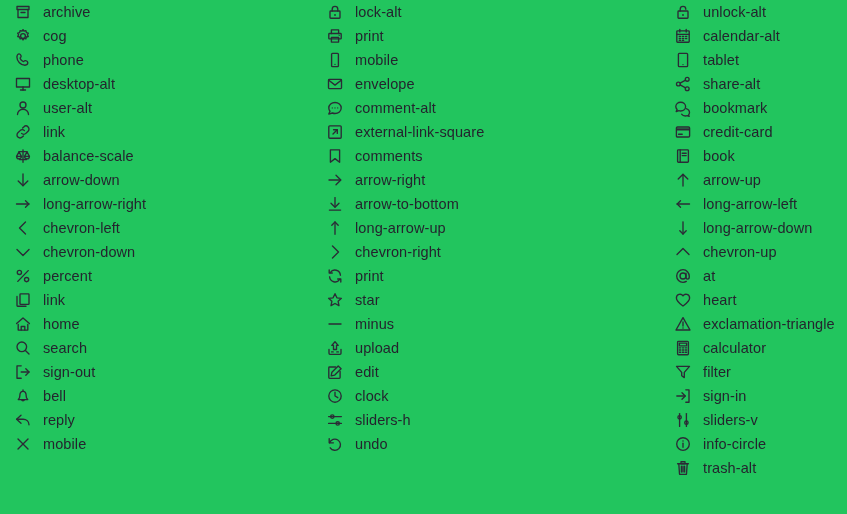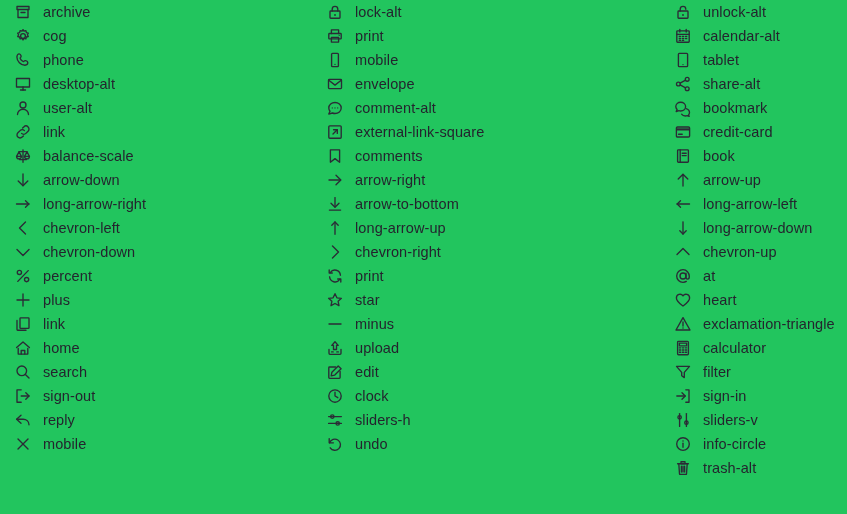--- a/index.html
+++ b/index.html
@@ -181,29 +181,20 @@
             <circle cx="4.4" cy="4.4" r="2.1"></circle>
             <circle cx="11.6" cy="11.6" r="2.1"></circle>
             <path d="M13.2 2.6L2.8 13.4"></path>
           </svg>
         </span>
         <span class="icon-label">percent</span>
       </div>
       <div class="icon-row">
         <span class="icon-glyph">
           <svg viewBox="0 0 16 16">
-            <path d="M8 2v12"></path>
-            <path d="M2 8h12"></path>
-          </svg>
-        </span>
-        <span class="icon-label">plus</span>
-      </div>
-      <div class="icon-row">
-        <span class="icon-glyph">
-          <svg viewBox="0 0 16 16">
             <rect x="5" y="1.8" width="9" height="10.5" rx="0.6"></rect>
             <path d="M11 14.2H2.6a.6.6 0 0 1-.6-.6V4.4"></path>
           </svg>
         </span>
         <span class="icon-label">link</span>
       </div>
       <div class="icon-row">
         <span class="icon-glyph">
           <svg viewBox="0 0 16 16">
             <path d="M1.6 7.6L8 1.9l6.4 5.7"></path>
@@ -224,20 +215,30 @@
       </div>
       <div class="icon-row">
         <span class="icon-glyph">
           <svg viewBox="0 0 16 16">
             <path d="M6.2 1.8H2v12.4h4.2"></path>
             <path d="M14 8H6.2"></path>
             <path d="M10.8 4.8L14 8l-3.2 3.2"></path>
           </svg>
         </span>
         <span class="icon-label">sign-out</span>
+      </div>
+      <div class="icon-row">
+        <span class="icon-glyph">
+          <svg viewBox="0 0 16 16">
+            <path d="M3.3 11.6h9.4c-1.2-1-1.5-2-1.5-3.6 0-2.2-.3-4.6-3.2-4.6s-3.2 2.4-3.2 4.6c0 1.6-.3 2.6-1.5 3.6z"></path>
+            <path d="M6.6 11.8a1.5 1.5 0 0 0 2.8 0"></path>
+            <path d="M8 2v1.4"></path>
+          </svg>
+        </span>
+        <span class="icon-label">bell</span>
       </div>
       <div class="icon-row">
         <span class="icon-glyph">
           <svg viewBox="0 0 16 16">
             <path d="M6 3.2L1.6 7.2 6 11.2"></path>
             <path d="M1.8 7.2h6.3c3.2 0 5.9 2.2 5.9 5.6"></path>
           </svg>
         </span>
         <span class="icon-label">reply</span>
       </div>

